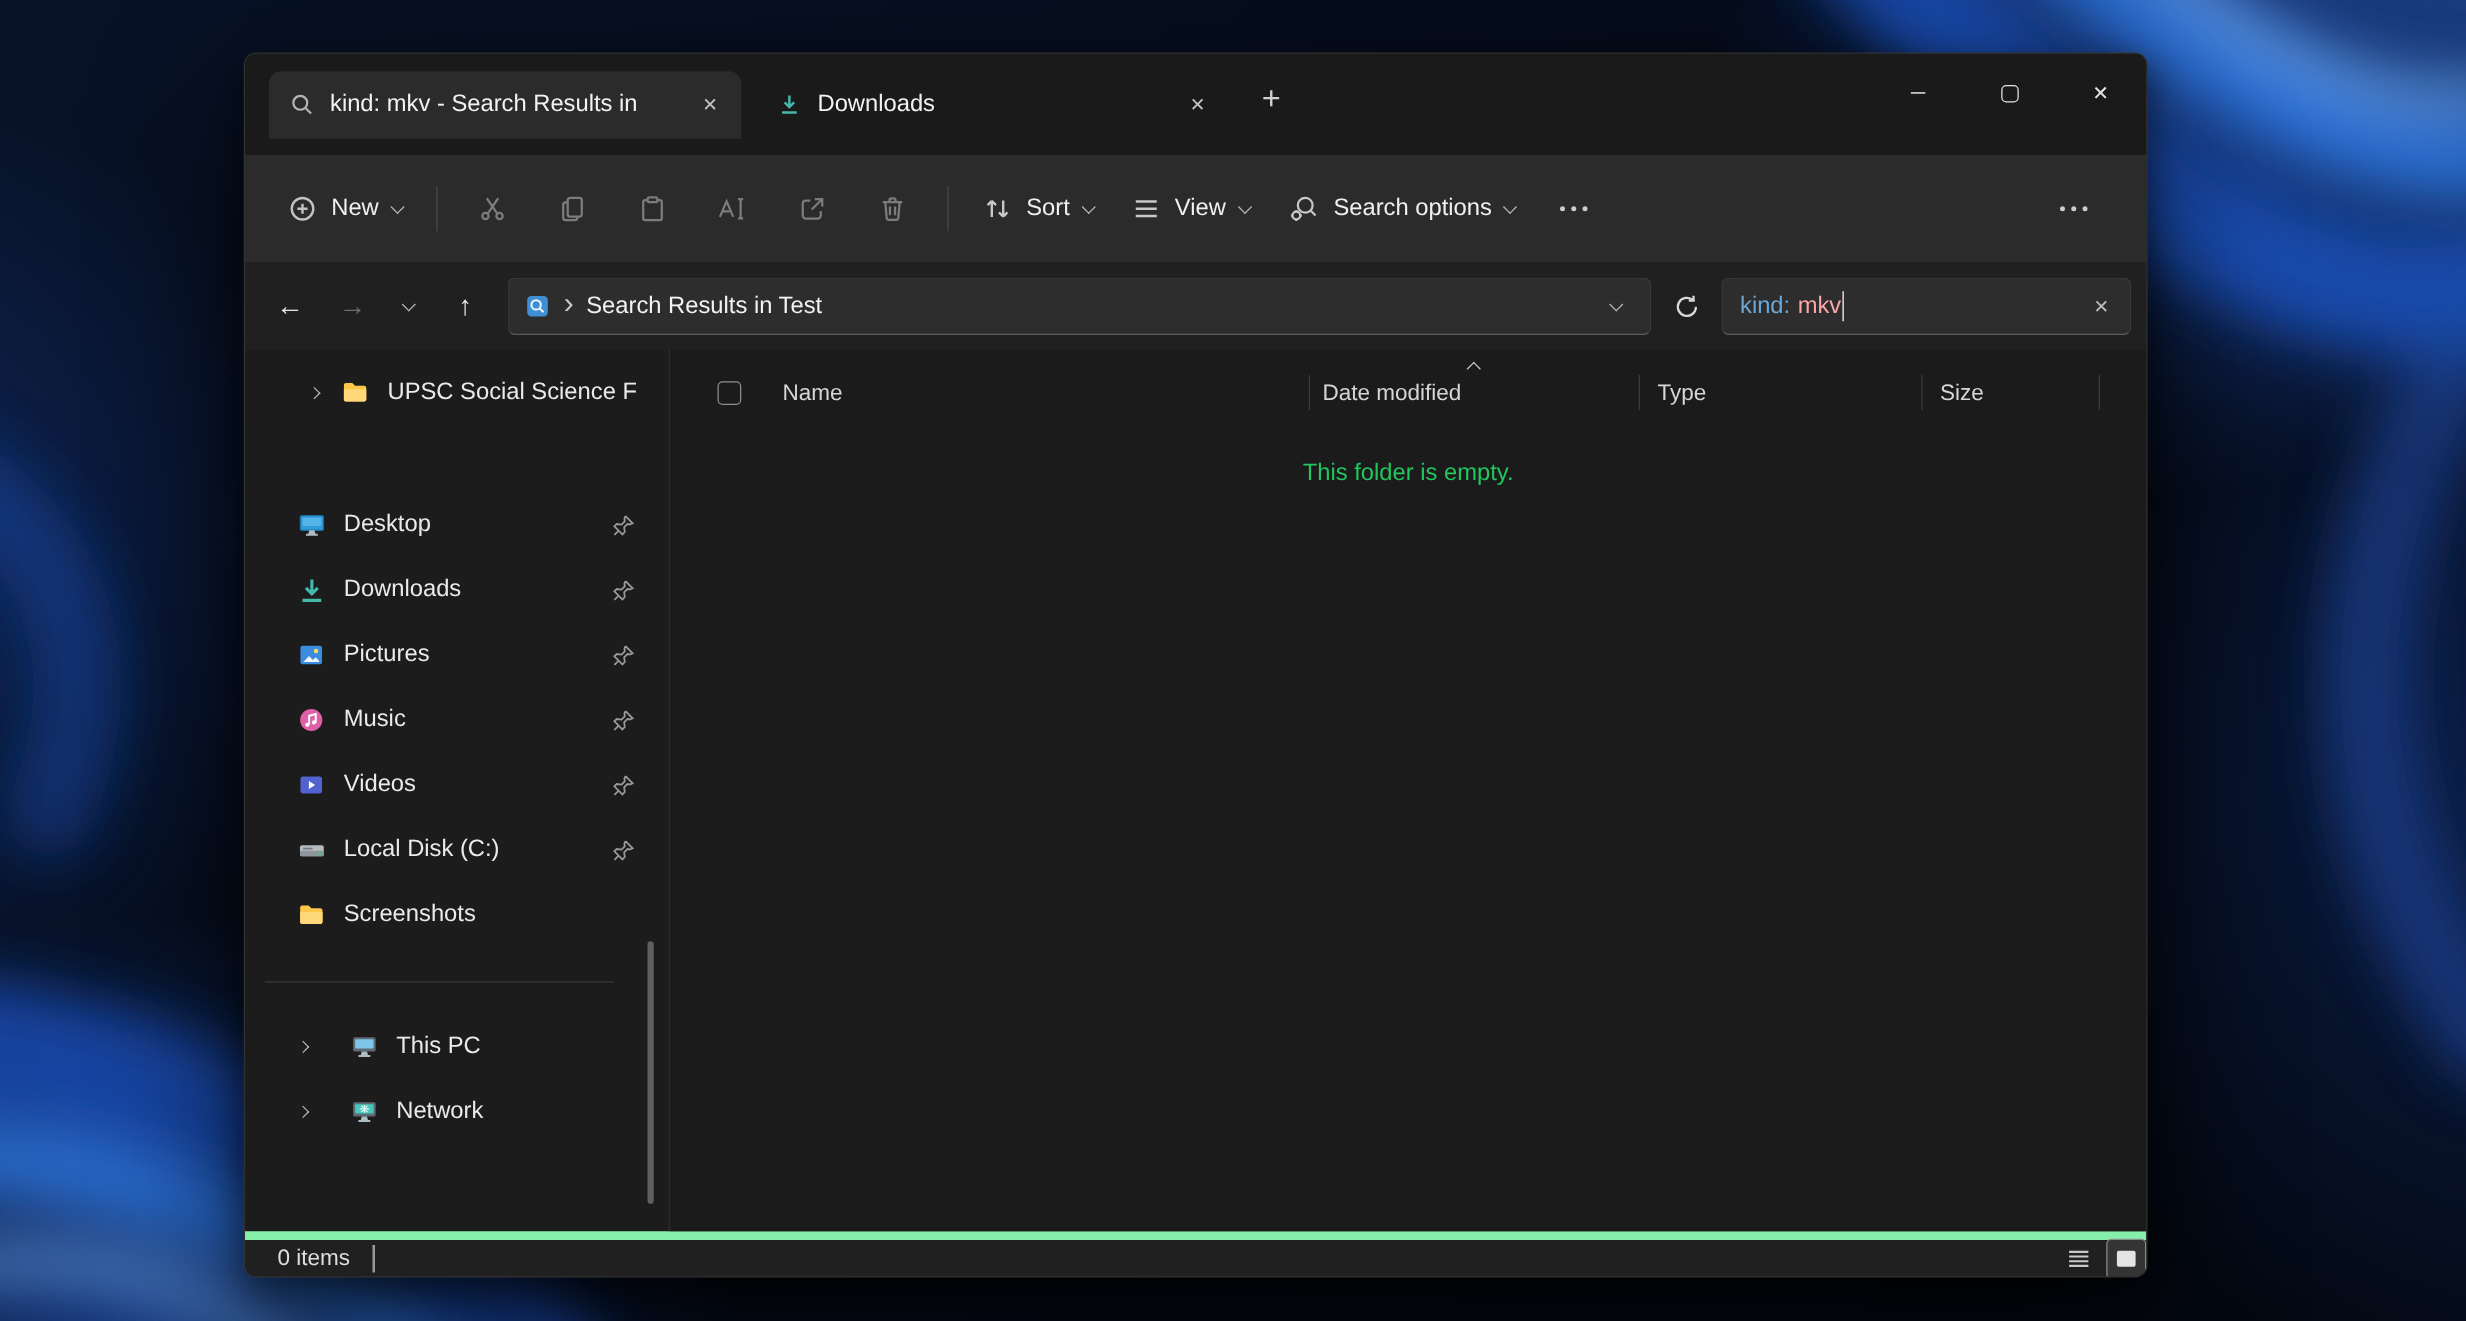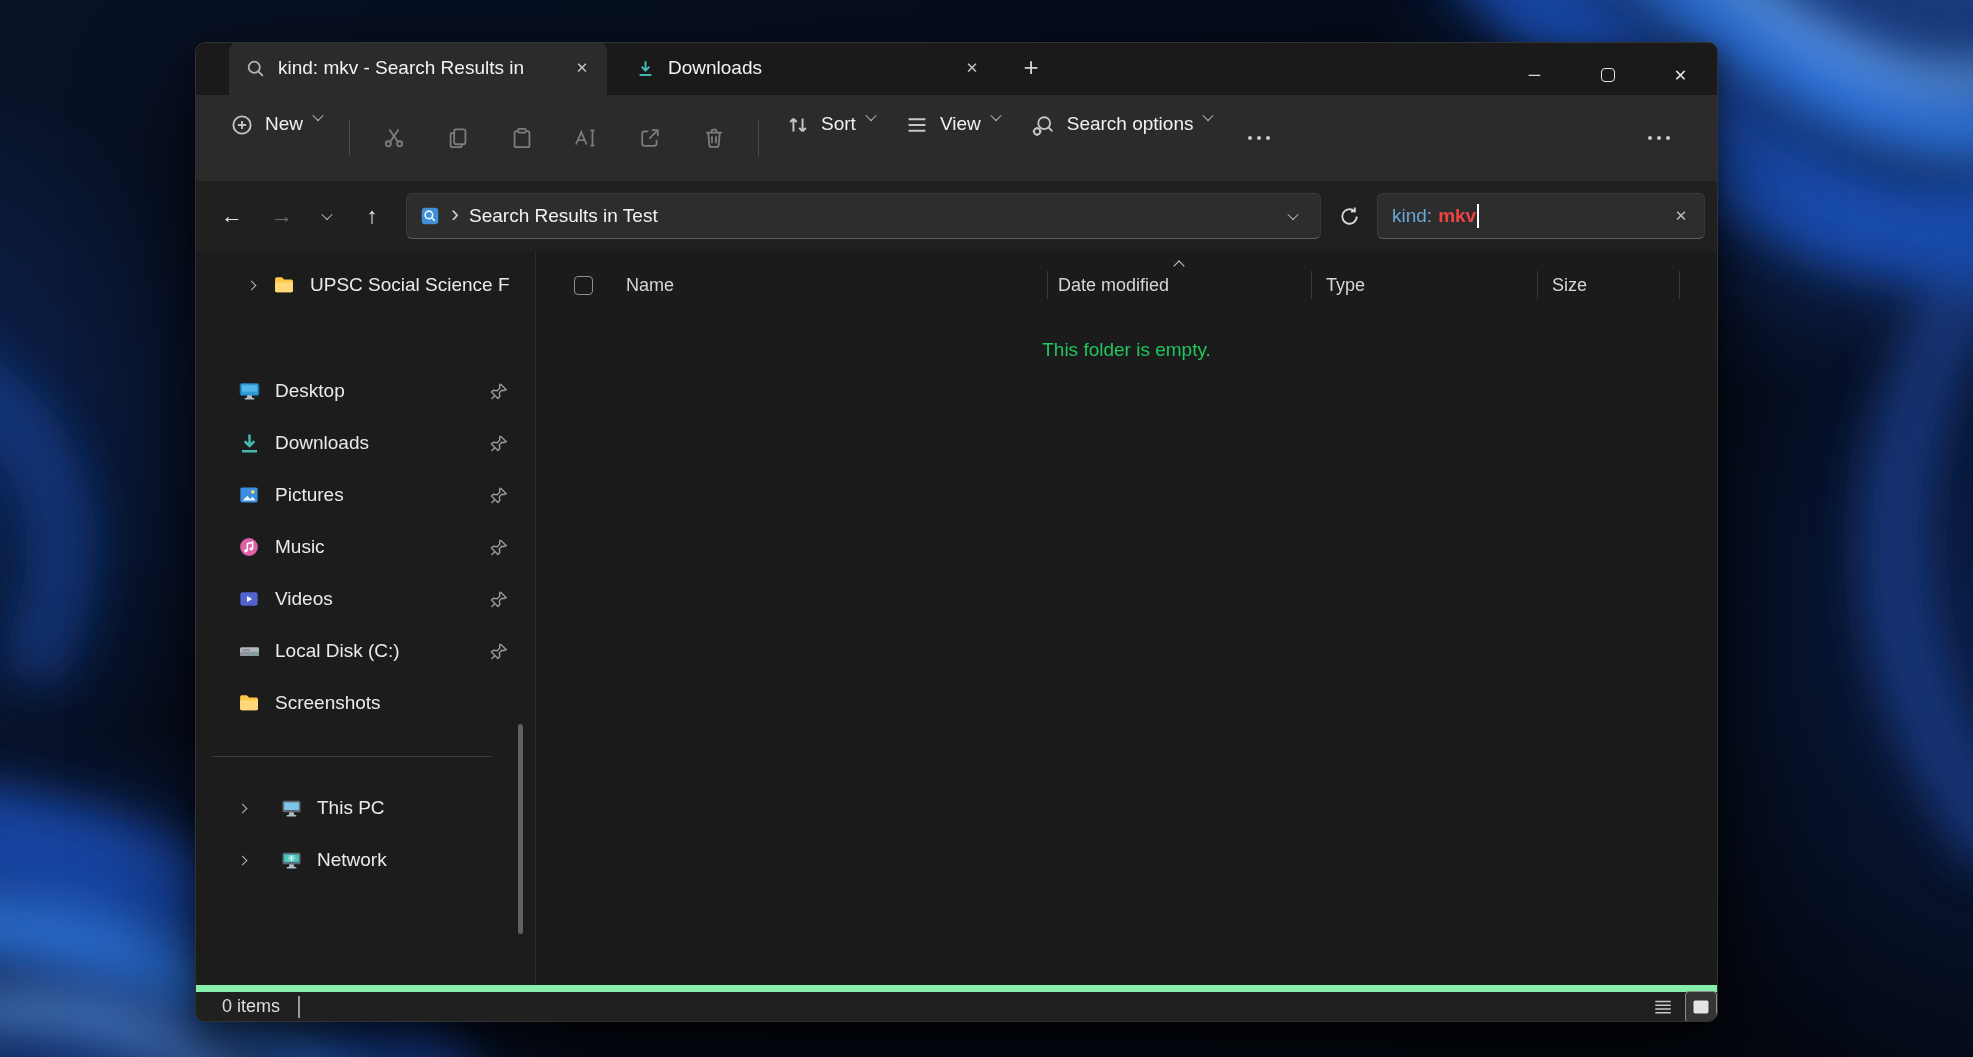--- a/index.html
+++ b/index.html
@@ -22,35 +22,35 @@
 
   
   .window {
     position:absolute; left:195px; top:42px; width:1523px; height:980px;
     background:#202020; border:1px solid #323232; border-radius:10px;
     box-shadow:0 45px 110px rgba(0,0,0,.72), 0 10px 30px rgba(0,0,0,.5);
     overflow:hidden; display:flex; flex-direction:column;
   }
 
   
-  .tabbar { height:52px; background:#1a1a1a; display:flex; align-items:flex-end; padding-left:33px; position:relative; flex:none; }
+  .tabbar { height:81px; background:#1a1a1a; display:flex; align-items:center; padding-left:19px; position:relative; flex:none; }
   .tab { height:54px; width:378px; border-radius:10px 10px 0 0; display:flex; align-items:center; padding:0 10px 0 16px; gap:12px; }
   .tab.active { background:#2b2b2b; }
   .tab.inactive { color:#d2d2d2; margin-left:12px; }
   .tab-icon { flex:none; display:flex; }
   .tab-label { flex:1; font-size:19px; white-space:nowrap; overflow:hidden; color:#f2f2f2; }
   .tab-close { flex:none; width:30px; height:30px; border-radius:5px; display:flex; align-items:center; justify-content:center; font-size:15px; color:#c4c4c4; }
   .newtab-btn { width:36px; height:36px; margin-left:16px; margin-bottom:10px; border-radius:6px; display:flex; align-items:center; justify-content:center; font-size:26px; font-weight:300; color:#d0d0d0; }
   .win-controls { position:absolute; top:0; right:0; height:64px; display:flex; }
   .win-btn { width:73px; height:64px; display:flex; align-items:center; justify-content:center; color:#e6e6e6; font-size:16px; }
   .max-box { width:14px; height:14px; border:1.6px solid #e6e6e6; border-radius:4px; }
 
   
   .toolbar { height:86px; background:#2b2b2b; display:flex; align-items:center; padding:0 26px 0 19px; flex:none; }
-  .tb-btn { display:flex; gap:11px; height:50px; padding:0 15px; border-radius:6px; font-size:19px; color:#f0f0f0; }
+  .tb-btn { display:flex; align-items:center; gap:11px; height:50px; padding:0 15px; border-radius:6px; font-size:19px; color:#f0f0f0; }
   .tb-icon-btn { width:50px; height:50px; margin:0 7px; border-radius:6px; display:flex; align-items:center; justify-content:center; color:#7c7c7c; }
   .tb-sep { width:1px; height:36px; background:#4a4a4a; margin:0 12px; }
   .tb-bright { color:#cdcdcd; display:flex; }
   .chev { display:inline-block; width:8px; height:8px; border-right:1.7px solid #b8b8b8; border-bottom:1.7px solid #b8b8b8; }
   .chev.down { transform:rotate(45deg) translate(-1px,-1px); }
   .chev.right { transform:rotate(-45deg); }
   .dots { display:flex; gap:5px; }
   .dots i { width:4px; height:4px; border-radius:50%; background:#cdcdcd; }
   .ml-auto { margin-left:auto; }
 
@@ -60,21 +60,21 @@
   .nav-btn.dim { color:#6f6f6f; }
   .nav-btn.small { width:34px; }
   .field { height:46px; background:#2d2d2d; border:1px solid #3a3a3a; border-bottom-color:#5c5c5c; border-radius:6px; display:flex; align-items:center; }
   .crumb-field { flex:1; padding:0 8px 0 12px; gap:8px; margin-left:6px; }
   .crumb-chevron { font-size:24px; color:#c8c8c8; padding:0 2px 4px 2px; }
   .crumb-label { font-size:19px; color:#f2f2f2; white-space:nowrap; }
   .crumb-dd { margin-left:auto; width:38px; height:38px; display:flex; align-items:center; justify-content:center; border-radius:5px; }
   .search-field { width:328px; padding:0 6px 0 14px; gap:2px; }
   .search-text { font-size:19px; white-space:pre; display:flex; align-items:center; }
   .search-prefix { color:#6aa7d6; }
-  .search-value { color:#ef4444; margin-left:6px;font-weight:bold; }
+  .search-value { color:#fca5a5; margin-left:6px; }
   .caret { width:1.5px; height:24px; background:#fff; margin-left:1px; animation:blink 1.1s step-end infinite; }
   @keyframes blink { 50% { opacity:0; } }
   .clear-btn { margin-left:auto; width:34px; height:34px; display:flex; align-items:center; justify-content:center; border-radius:5px; color:#bdbdbd; font-size:15px; }
 
   
   .main { flex:1; display:flex; background:#1c1c1c; min-height:0; }
   .sidebar { width:340px; flex:none; border-right:1px solid #2d2d2d; position:relative; padding-top:10px; font-size:19px; color:#eaeaea; }
   .side-row { height:52px; display:flex; align-items:center; gap:13px; padding-left:40px; padding-right:26px; }
   .side-row .label { flex:1; white-space:nowrap; overflow:hidden; }
   .side-row.scrolled-item { height:48px; padding-left:48px; margin-bottom:56px; }

